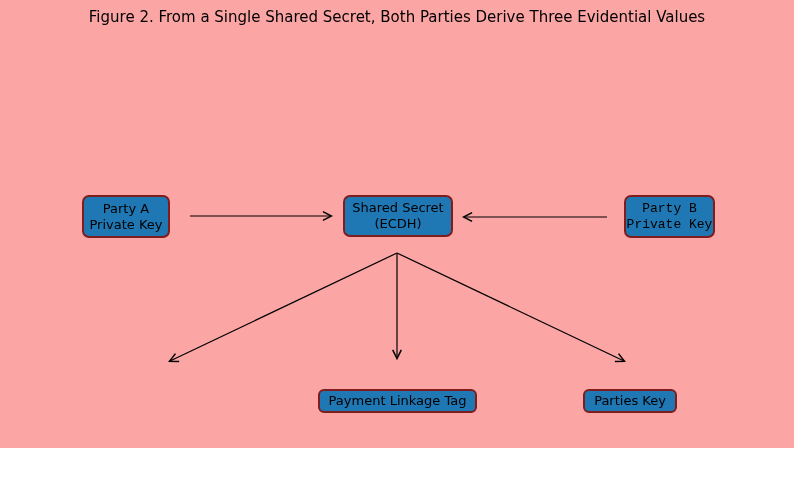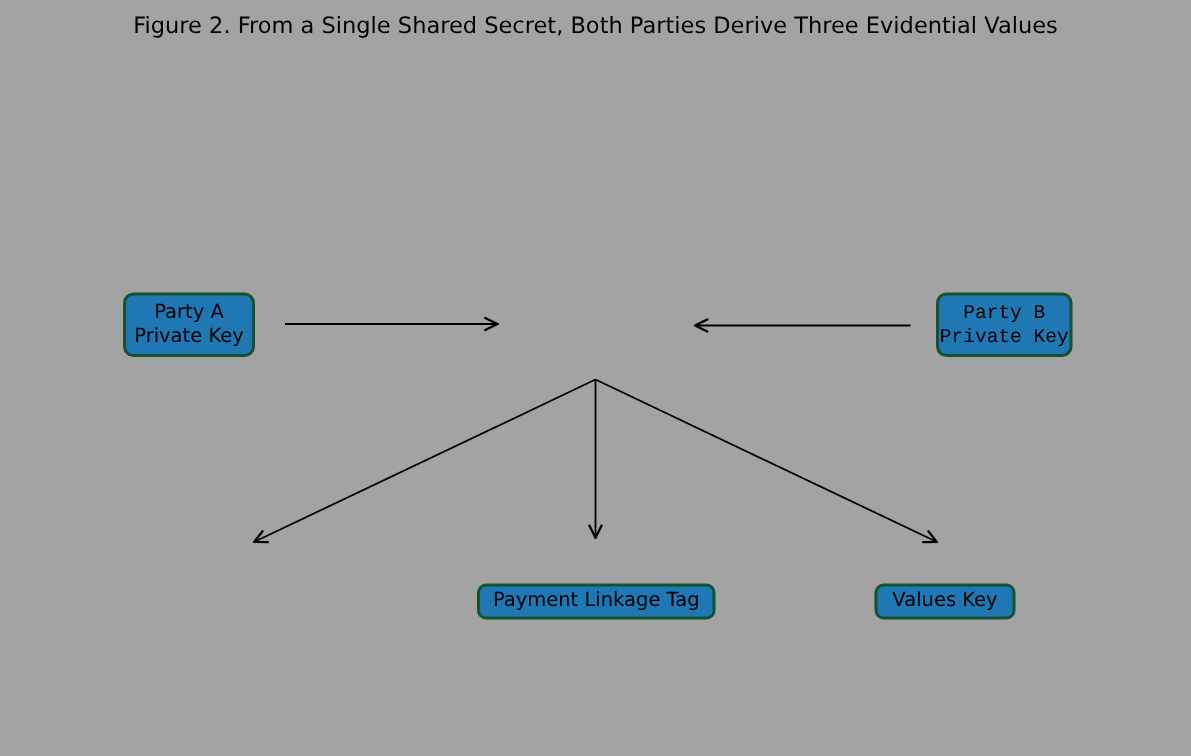--- a/index.html
+++ b/index.html
@@ -3,41 +3,41 @@
 <meta charset="utf-8">
 <style>
   html, body {
     margin: 0;
     padding: 0;
     background: #ffffff;
   }
   .canvas {
     position: relative;
     width: 794px;
-    height: 504px;
-    background: #a3a3a3;
+    height: 448px;
+    background: #fca5a5;
     font-family: "DejaVu Sans", sans-serif;
     color: #000000;
     overflow: hidden;
   }
   .fig-title {
     position: absolute;
     left: 0;
     right: 0;
     top: 8px;
     text-align: center;
     font-size: 15px;
     font-weight: 400;
     color: #000000;
   }
   .node {
     position: absolute;
     box-sizing: border-box;
     background: #1f77b4;
-    border: 2px solid #14532d;
+    border: 2px solid #7f1d1d;
     border-radius: 7px;
     display: flex;
     align-items: center;
     justify-content: center;
     text-align: center;
     white-space: pre-line;
     font-size: 13px;
     line-height: 1.22;
     color: #000000;
   }
@@ -72,22 +72,24 @@
     <line x1="190" y1="216" x2="331" y2="216" stroke="#000000" stroke-width="1.2" marker-end="url(#arrowhead)"></line>
     <line x1="607" y1="217" x2="464" y2="217" stroke="#000000" stroke-width="1.2" marker-end="url(#arrowhead)"></line>
     <line x1="397" y1="253" x2="170" y2="361" stroke="#000000" stroke-width="1.2" marker-end="url(#arrowhead)"></line>
     <line x1="397" y1="253" x2="397" y2="358" stroke="#000000" stroke-width="1.2" marker-end="url(#arrowhead)"></line>
     <line x1="397" y1="253" x2="624" y2="361" stroke="#000000" stroke-width="1.2" marker-end="url(#arrowhead)"></line>
   </svg>
 
   <div class="node node-party-a">Party A
 Private Key</div>
 
+  <div class="node node-shared">Shared Secret
+(ECDH)</div>
 
   <div class="node node-party-b">Party B
 Private Key</div>
 
 
   <div class="node node-payment">Payment Linkage Tag</div>
 
-  <div class="node node-binding">Values Key</div>
+  <div class="node node-binding">Parties Key</div>
 
 </div>
 
 </body></html>

